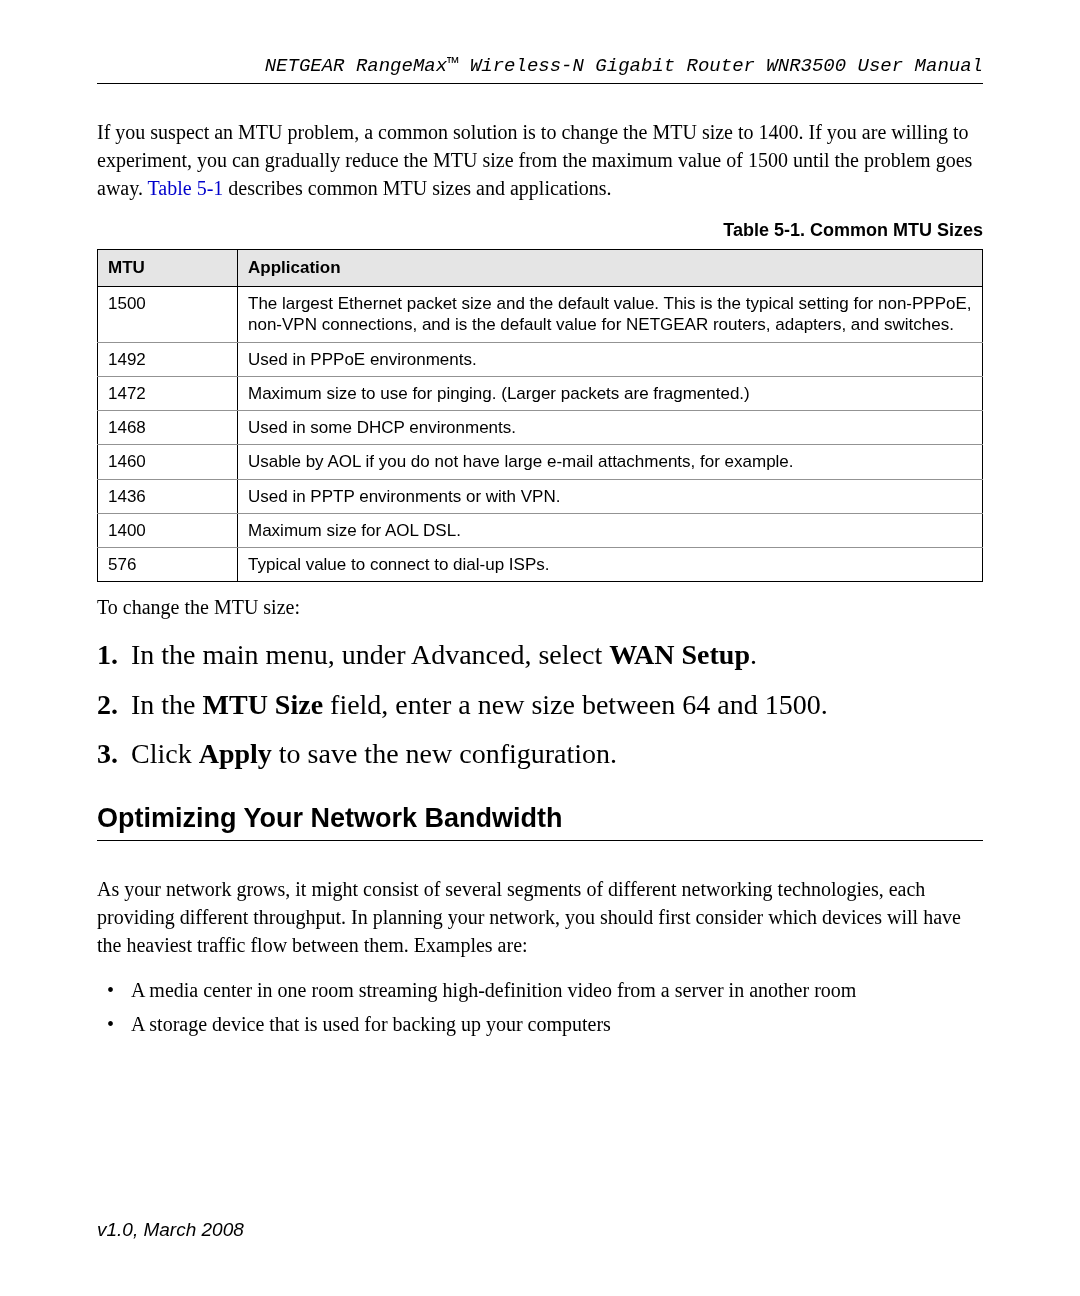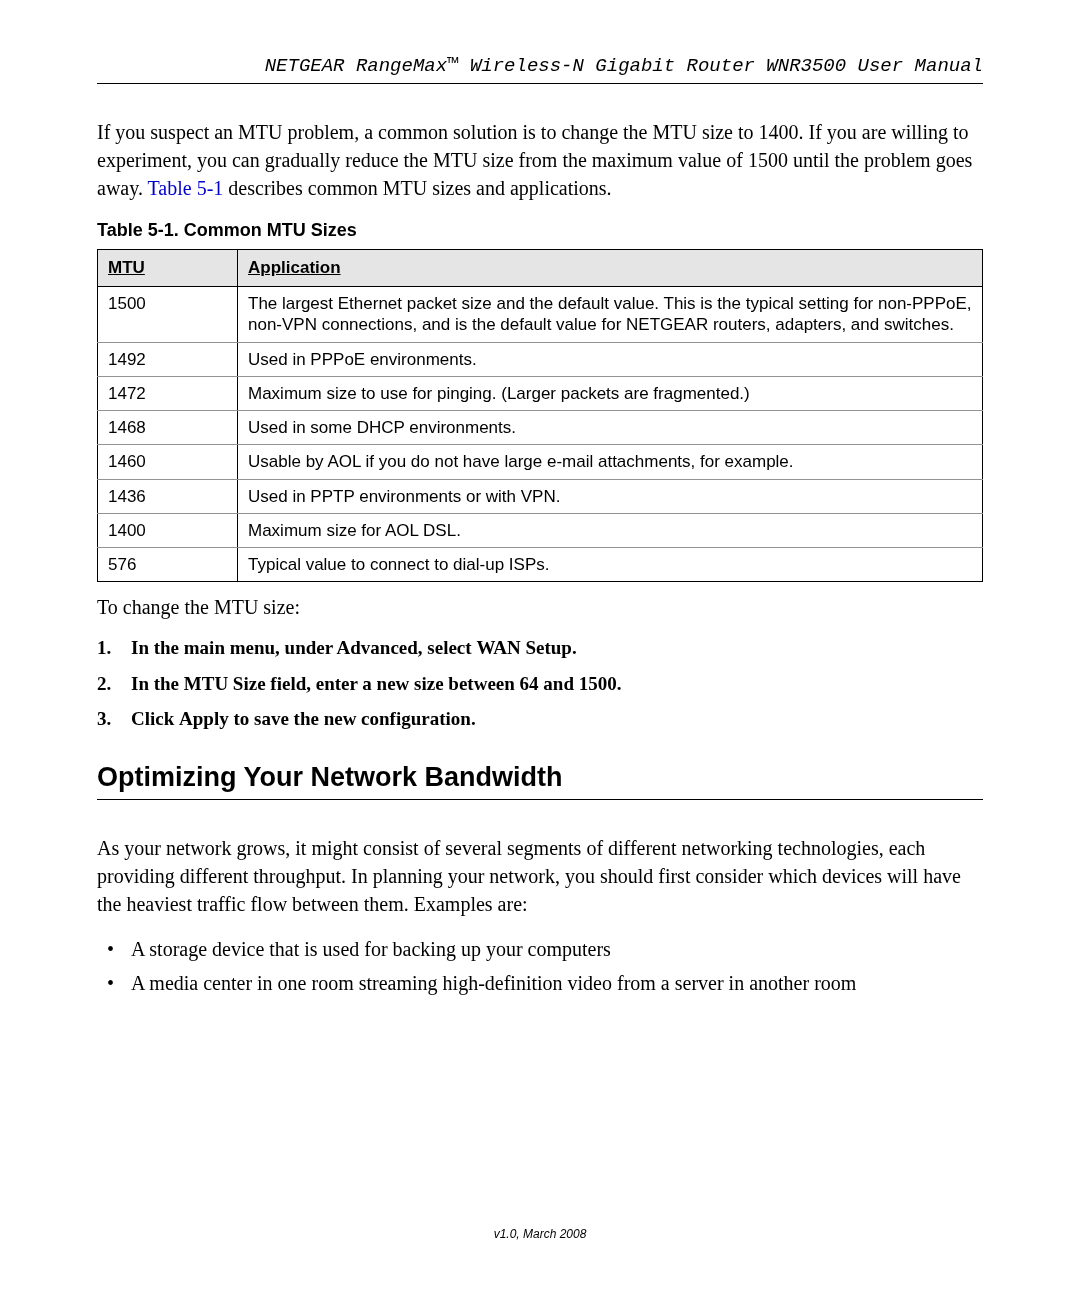--- a/index.html
+++ b/index.html
@@ -33,36 +33,36 @@
     .table-ref {
       color: #0000cc;
       margin-top: 26px;
     }
     .table-caption {
       font-family: Arial, Helvetica, sans-serif;
       font-weight: bold;
       font-size: 18px;
       margin-top: 18px;
       margin-bottom: 8px;
+      text-align: right;
     }
     table {
       width: 100%;
       border-collapse: collapse;
       font-family: Arial, Helvetica, sans-serif;
       font-size: 17px;
       margin-bottom: 14px;
     }
     thead th {
       background-color: #e5e5e5;
       text-align: left;
       font-weight: bold;
       padding: 8px 10px;
       border: 1px solid #000;
       vertical-align: top;
-      text-decoration: underline;
     }
     thead th:first-child {
       width: 140px;
     }
     tbody td {
       padding: 6px 10px;
       border-left: 1px solid #000;
       border-right: 1px solid #000;
       border-bottom: 1px solid #939393;
       vertical-align: top;
@@ -75,26 +75,25 @@
       font-size: 20px;
       margin-bottom: 14px;
     }
     ol {
       list-style: none;
       counter-reset: step;
       margin-bottom: 28px;
     }
     ol li {
       counter-increment: step;
-      font-size: 19px;
+      font-size: 28px;
       line-height: 1.55;
       padding-left: 34px;
       position: relative;
       margin-bottom: 6px;
-      font-weight: bold;
     }
     ol li::before {
       content: counter(step) ".";
       font-weight: bold;
       position: absolute;
       left: 0;
     }
     .section-heading {
       font-family: Arial, Helvetica, sans-serif;
       font-weight: bold;
@@ -128,24 +127,24 @@
     }
     .footer-line {
       border-top: 1px solid #000;
       padding-top: 8px;
       display: flex;
       justify-content: space-between;
       font-family: Arial, Helvetica, sans-serif;
       font-size: 17px;
     }
     .footer-version {
-      text-align: center;
+      text-align: left;
       font-family: Arial, Helvetica, sans-serif;
       font-style: italic;
-      font-size: 12px;
+      font-size: 19px;
       margin-top: 14px;
     }
   </style>
 </head>
 <body>
 
 <div class="header">
   <span>NETGEAR RangeMax™ Wireless-N Gigabit Router WNR3500 User Manual</span>
 </div>
 
@@ -204,19 +203,19 @@
   <li><span>In the main menu, under Advanced, select </span><strong>WAN Setup</strong><span>.</span></li>
   <li><span>In the </span><strong>MTU Size</strong><span> field, enter a new size between 64 and 1500.</span></li>
   <li><span>Click </span><strong>Apply</strong><span> to save the new configuration.</span></li>
 </ol>
 
 <h2 class="section-heading">Optimizing Your Network Bandwidth</h2>
 
 <p class="body-text">As your network grows, it might consist of several segments of different networking technologies, each providing different throughput. In planning your network, you should first consider which devices will have the heaviest traffic flow between them. Examples are:</p>
 
 <ul>
+  <li>A media center in one room streaming high-definition video from a server in another room</li>
   <li>A storage device that is used for backing up your computers</li>
-  <li>A media center in one room streaming high-definition video from a server in another room</li>
 </ul>
 
 <div class="footer">
   <div class="footer-version">v1.0, March 2008</div>
 </div>
 
 </body></html>

